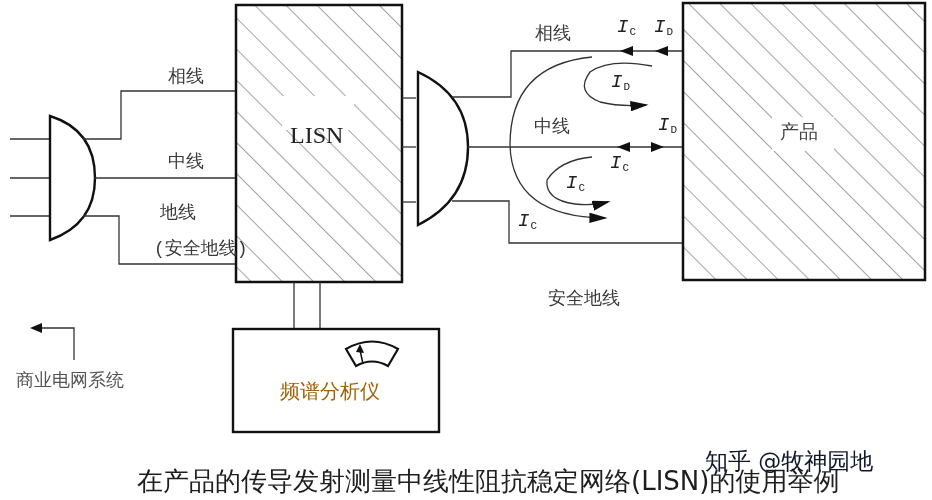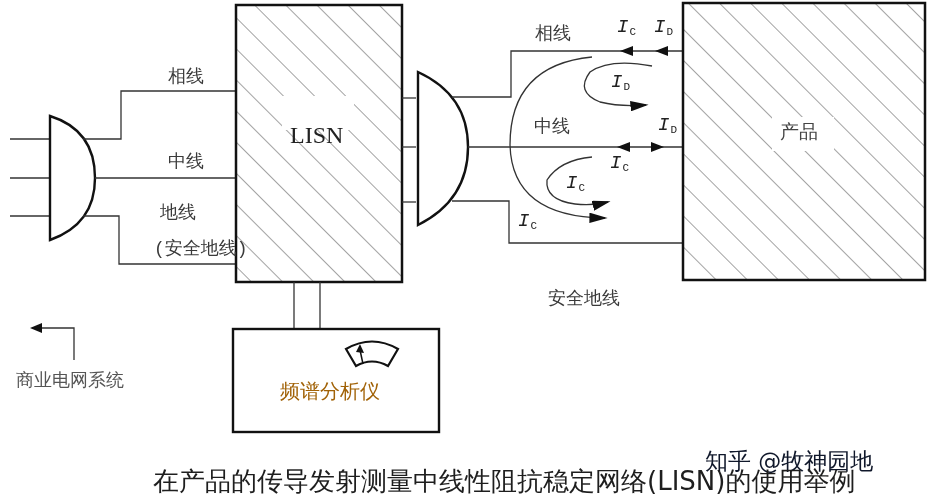--- a/index.html
+++ b/index.html
@@ -3,21 +3,21 @@
 <meta charset="utf-8">
 <style>
   html, body { margin: 0; padding: 0; background: #ffffff; }
   body { width: 932px; height: 500px; position: relative; overflow: hidden;
          font-family: "DejaVu Sans", sans-serif; }
   svg { position: absolute; left: 0; top: 0; }
   .lbl { position: absolute; color: #3a3a3a; font-size: 18px; white-space: nowrap; line-height: 1; font-family: Liberation Mono, monospace; }
   .serif { font-family: "Liberation Serif", "DejaVu Serif", serif; }
   .cur { position: absolute; font-family: Liberation Mono, monospace; font-style: italic; font-size: 19px; color: #222; line-height: 1; }
   .cur sub { font-style: normal; font-size: 11px; vertical-align: -3px; margin-left: 1px; }
-  .caption { position: absolute; left: 153px; top: 464px; font-size: 26px; color: #1e1e1e; white-space: nowrap; }
+  .caption { position: absolute; left: 137px; top: 464px; font-size: 26px; color: #1e1e1e; white-space: nowrap; }
   .watermark { position: absolute; left: 705px; top: 446px; font-size: 23px; color: #0f172a; white-space: nowrap; }
 </style>
 </head>
 <body>
 
 <svg width="932" height="500" viewBox="0 0 932 500">
   <defs>
     <pattern id="hatch" patternUnits="userSpaceOnUse" width="22" height="22" patternTransform="rotate(-45)">
       <line x1="0" y1="0" x2="0" y2="22" stroke="#555" stroke-width="1.1"></line>
     </pattern>

